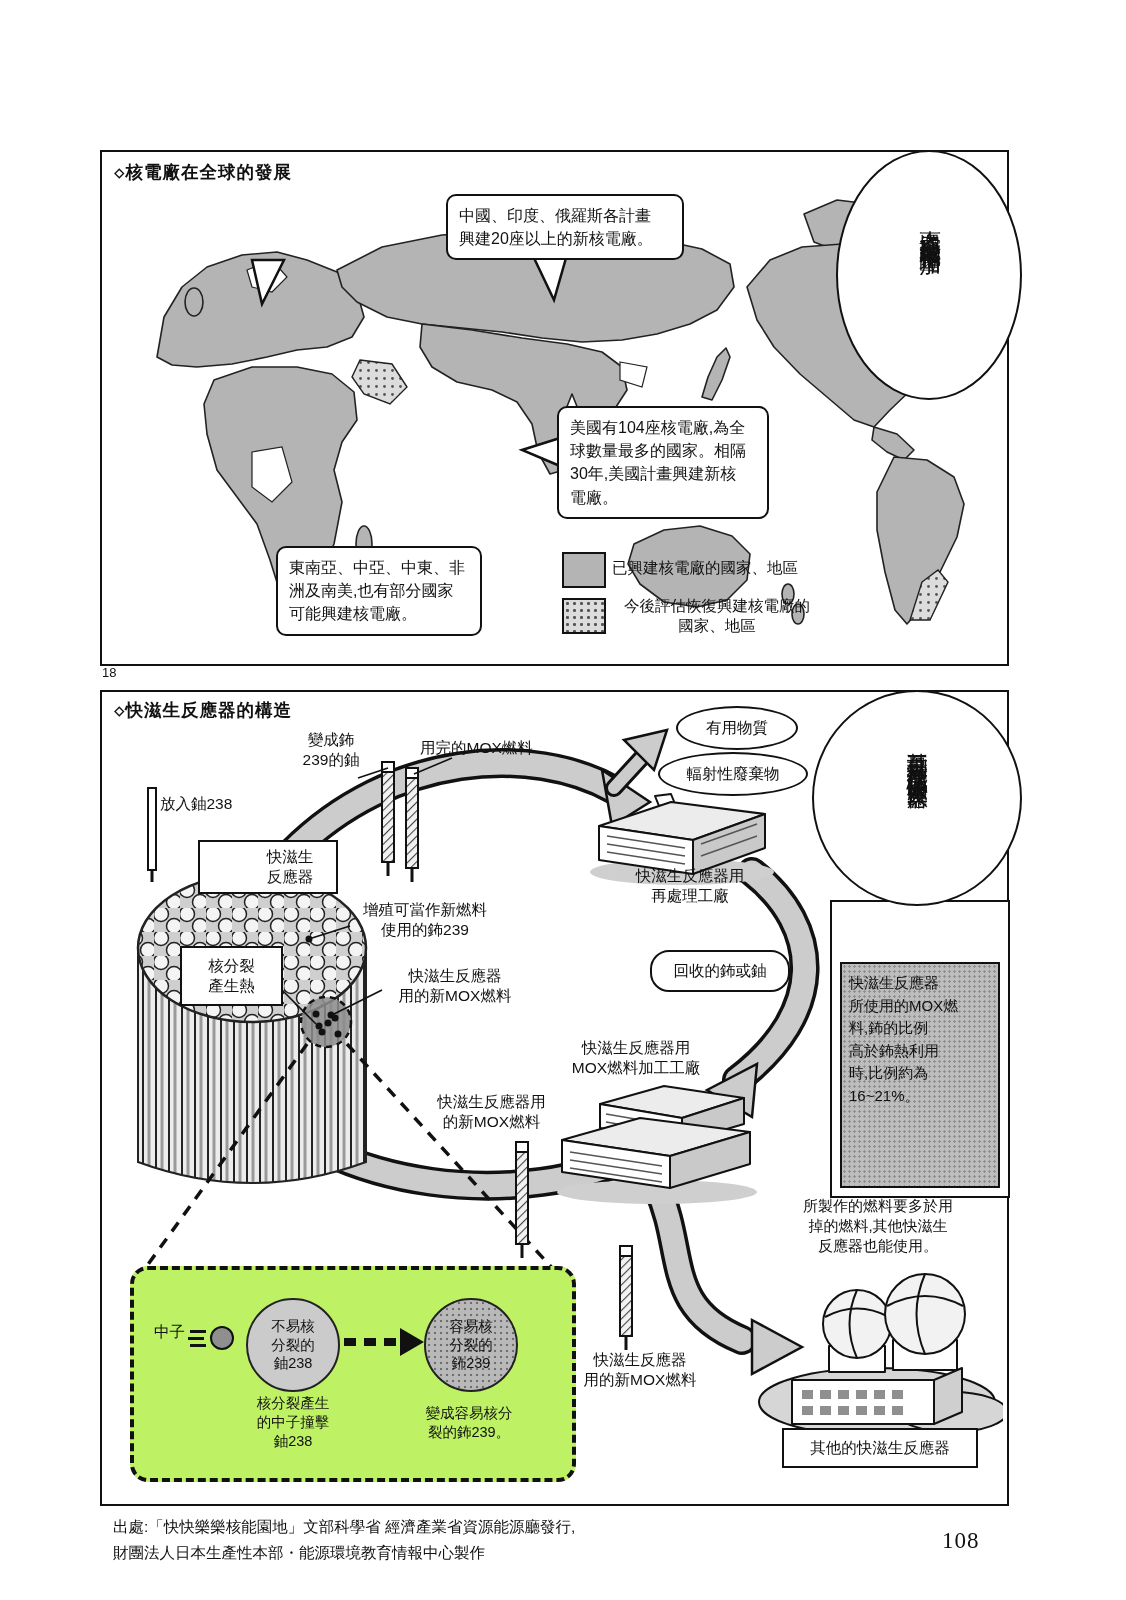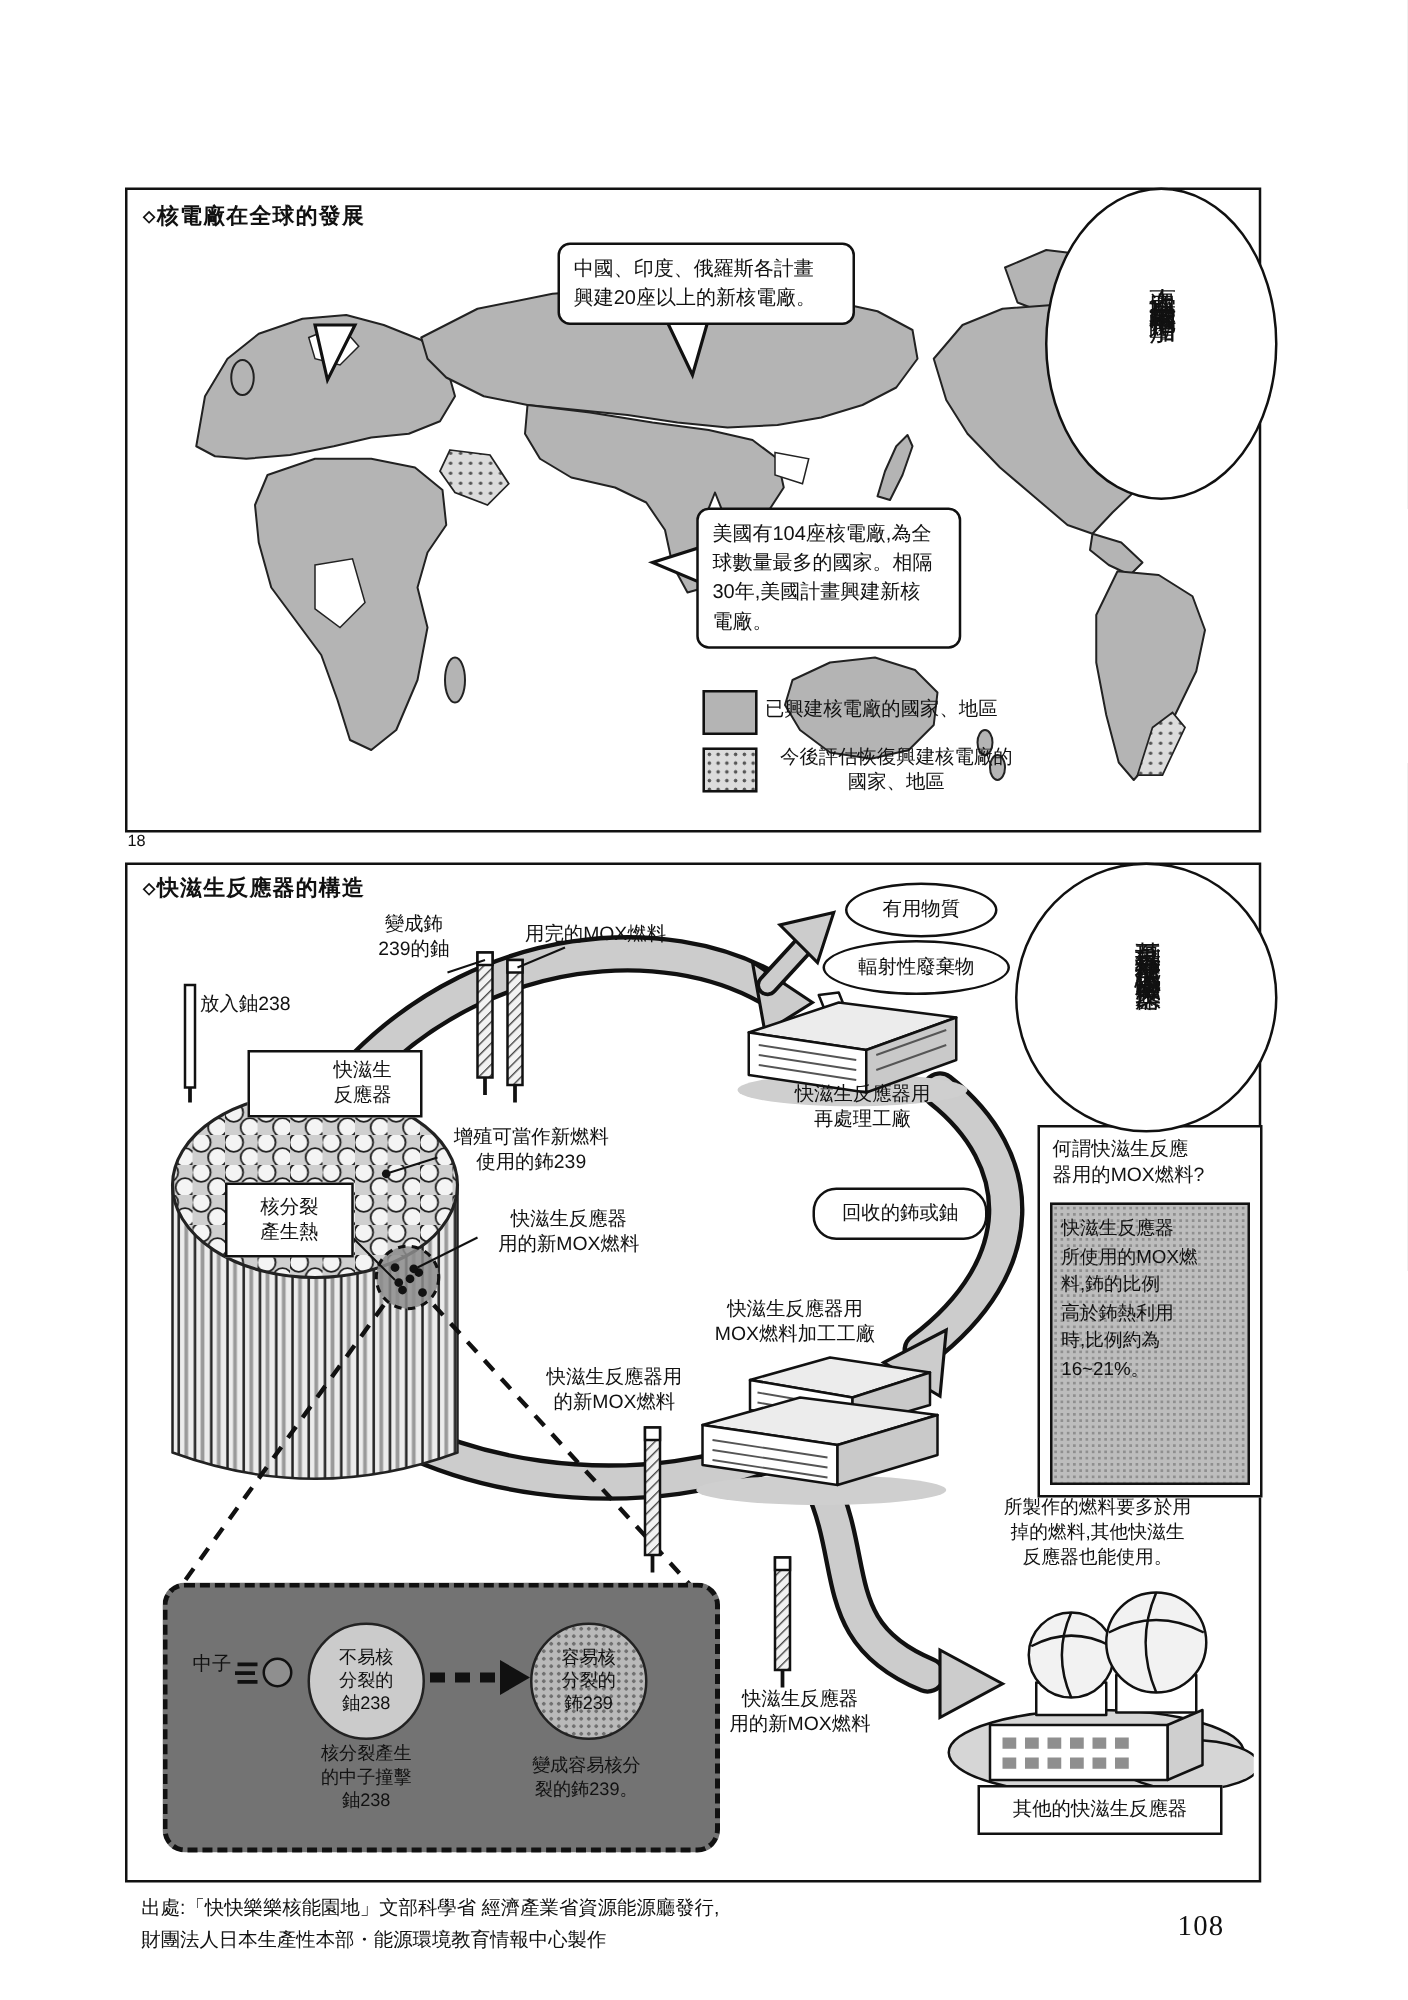--- a/index.html
+++ b/index.html
@@ -33,21 +33,21 @@
     background-image:radial-gradient(#555 1.3px, transparent 1.7px); background-size:7px 7px; }
   .sidebox { position:absolute; background:#fff; border:2.5px solid #111; z-index:5; }
   .sidebox .sb-title { padding:8px 10px 0 10px; font-size:15.5px; line-height:1.35; white-space:pre-line; }
   .sidebox .sb-body {
     position:absolute; left:8px; right:8px; top:60px; bottom:8px;
     background-color:#bdbdbd; background-image:radial-gradient(#8f8f8f 1px, transparent 1.4px);
     background-size:5px 5px; border:2px solid #111; padding:8px 7px;
     font-size:15px; line-height:1.5; white-space:pre-line;
   }
   .dashedbox {
-    position:absolute; border:4.5px dashed #111; border-radius:18px; background:#737373; z-index:5;
+    position:absolute; border:4.5px dashed #111; border-radius:18px; background:#bef264; z-index:5;
   }
   .atom {
     position:absolute; border-radius:50%; border:2.5px solid #222;
     display:flex; align-items:center; justify-content:center; text-align:center;
     font-size:14.5px; line-height:1.28; white-space:pre-line;
   }
   .atom-u { background:#cbcbcb; }
   .atom-pu { background-color:#b9b9b9;
     background-image:radial-gradient(#6f6f6f 1.2px, transparent 1.6px); background-size:6px 6px; }
   .darr-shaft { position:absolute;
@@ -133,20 +133,23 @@
 
 
     <div class="callout" style="left:344px; top:42px; width:212px;">中國、印度、俄羅斯各計畫
 興建20座以上的新核電廠。</div>
 
     <div class="callout" style="left:455px; top:254px; width:186px;">美國有104座核電廠,為全
 球數量最多的國家。相隔
 30年,美國計畫興建新核
 電廠。</div>
 
+    <div class="callout" style="left:174px; top:394px; width:180px;">東南亞、中亞、中東、非
+洲及南美,也有部分國家
+可能興建核電廠。</div>
 
     <div class="swatch" style="left:460px; top:400px; background:#b4b4b4;"></div>
     <div class="label" style="left:510px; top:406px; white-space:nowrap;">已興建核電廠的國家、地區</div>
 
     <div class="swatch sw-dots" style="left:460px; top:446px;"></div>
     <div class="label pre" style="left:510px; top:444px; width:210px;">今後評估恢復興建核電廠的
 國家、地區</div>
   </div>
 
   <div class="bubble" style="left:836px; top:150px; width:182px; height:246px;">
@@ -332,22 +335,20 @@
     <div class="wbox" style="left:574px; top:14px; width:118px; height:40px; border-radius:50%;">有用物質</div>
 
     <div class="wbox" style="left:556px; top:60px; width:146px; height:40px; border-radius:50%;">輻射性廢棄物</div>
 
     <div class="label pre ctr" style="left:508px; top:174px; width:160px;">快滋生反應器用
 再處理工廠</div>
 
     <div class="wbox" style="left:548px; top:258px; width:136px; height:38px; border-radius:19px;">回收的鈽或鈾</div>
 
     <div class="sidebox" style="left:728px; top:208px; width:176px; height:294px;">
-      <div class="sb-title">何謂快滋生反應
-器用的MOX燃料?</div>
       <div class="sb-body">快滋生反應器
 所使用的MOX燃
 料,鈽的比例
 高於鈽熱利用
 時,比例約為
 16~21%。</div>
     </div>
 
     <div class="label pre ctr" style="left:450px; top:346px; width:168px;">快滋生反應器用
 MOX燃料加工工廠</div>

